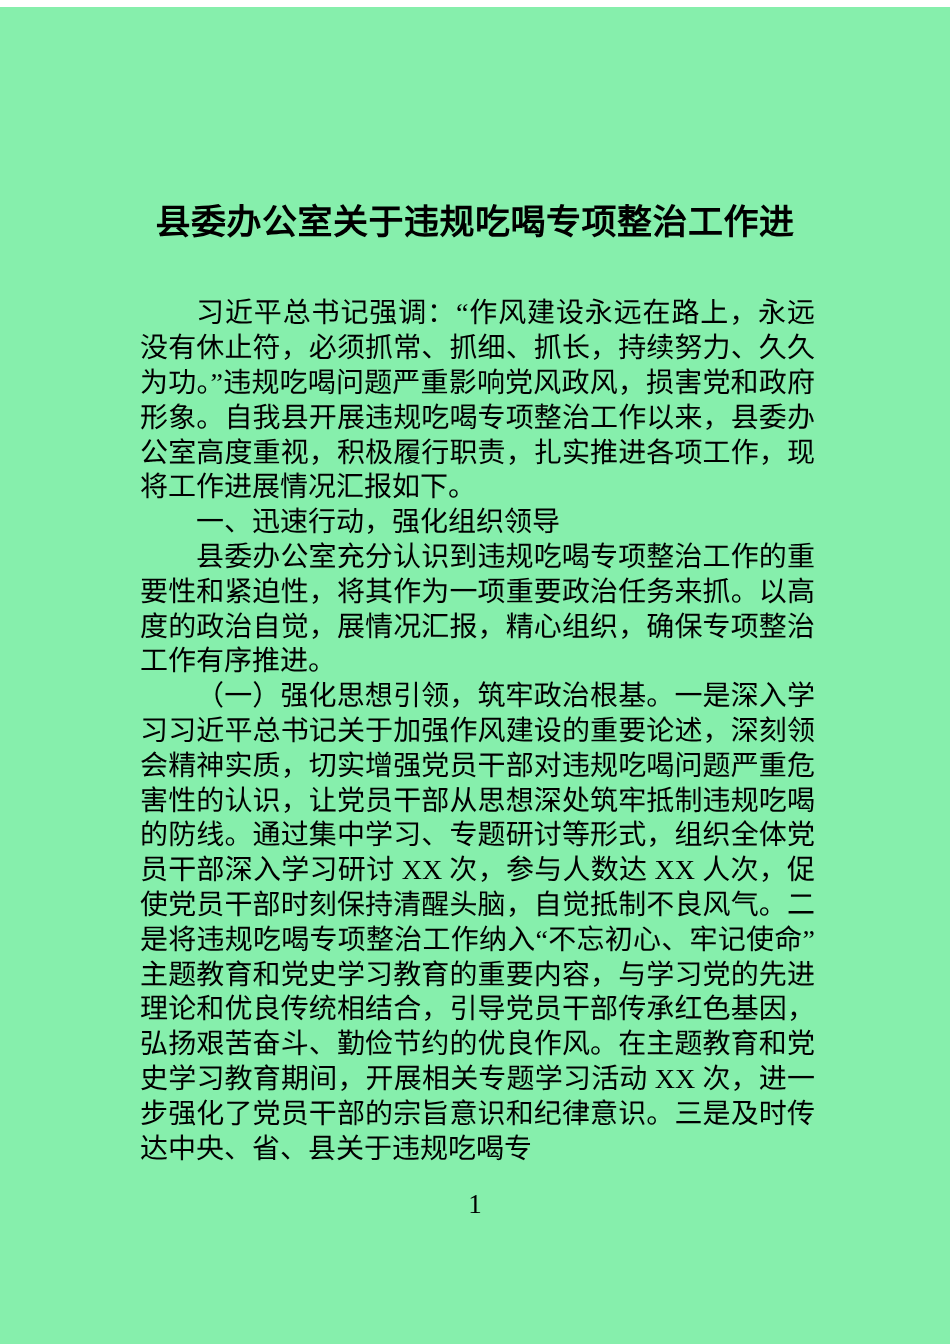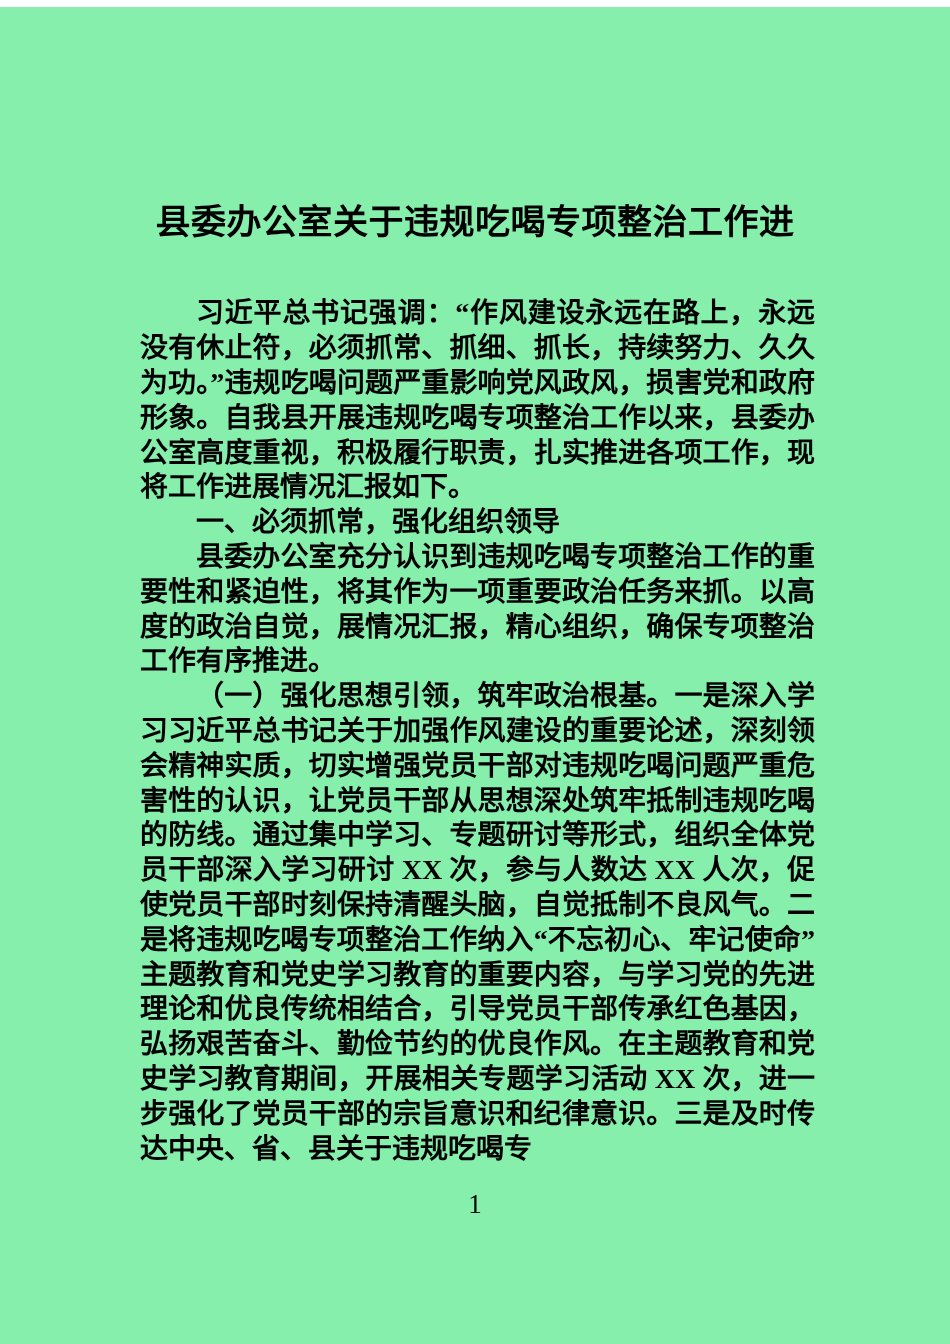--- a/index.html
+++ b/index.html
@@ -26,21 +26,20 @@
     line-height: 67px;
     letter-spacing: 0.5px;
   }
   .doc-title .title-line {
     display: block;
   }
   .doc-body {
     margin: 41px 135px 0 140px; 
     font-size: 28px;
     line-height: 34.8px;
-    font-weight: bold;
   }
   .doc-body p {
     margin: 0;
     padding: 0;
     text-indent: 56px;           
     text-align: justify;
     text-justify: inter-ideograph;
     word-break: break-all;
   }
   .page-number {
@@ -58,20 +57,20 @@
 <body>
 
 <div class="page">
 
   <h1 class="doc-title">
     <span class="title-line">县委办公室关于违规吃喝专项整治工作进</span>
   </h1>
 
   <div class="doc-body">
     <p>习近平总书记强调：“作风建设永远在路上，永远没有休止符，必须抓常、抓细、抓长，持续努力、久久为功。”违规吃喝问题严重影响党风政风，损害党和政府形象。自我县开展违规吃喝专项整治工作以来，县委办公室高度重视，积极履行职责，扎实推进各项工作，现将工作进展情况汇报如下。</p>
-    <p>一、必须抓常，强化组织领导</p>
+    <p>一、迅速行动，强化组织领导</p>
     <p>县委办公室充分认识到违规吃喝专项整治工作的重要性和紧迫性，将其作为一项重要政治任务来抓。以高度的政治自觉，展情况汇报，精心组织，确保专项整治工作有序推进。</p>
     <p>（一）强化思想引领，筑牢政治根基。一是深入学习习近平总书记关于加强作风建设的重要论述，深刻领会精神实质，切实增强党员干部对违规吃喝问题严重危害性的认识，让党员干部从思想深处筑牢抵制违规吃喝的防线。通过集中学习、专题研讨等形式，组织全体党员干部深入学习研讨 XX 次，参与人数达 XX 人次，促使党员干部时刻保持清醒头脑，自觉抵制不良风气。二是将违规吃喝专项整治工作纳入“不忘初心、牢记使命”主题教育和党史学习教育的重要内容，与学习党的先进理论和优良传统相结合，引导党员干部传承红色基因，弘扬艰苦奋斗、勤俭节约的优良作风。在主题教育和党史学习教育期间，开展相关专题学习活动 XX 次，进一步强化了党员干部的宗旨意识和纪律意识。三是及时传达中央、省、县关于违规吃喝专</p>
   </div>
 
   <div class="page-number">1</div>
 
 </div>
 
 </body></html>

